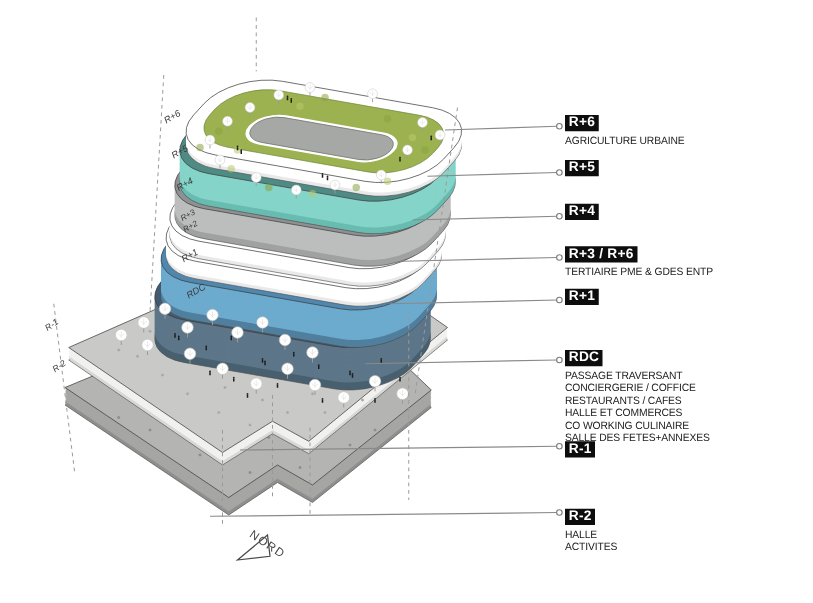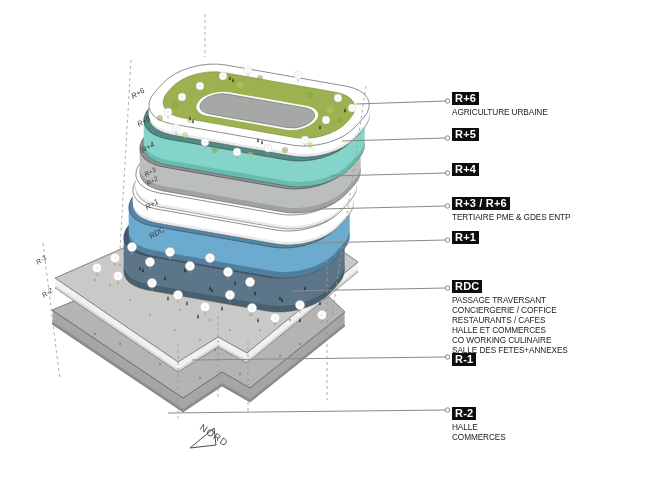--- a/index.html
+++ b/index.html
@@ -420,17 +420,17 @@
   </div>
 
   <div class="legend-item" style="top:349px">
     <div class="badge">R-1</div>
   </div>
 
   <div class="legend-item" style="top:403px">
     <div class="badge">R-2</div>
     <div class="desc">
       <div class="dline">HALLE</div>
-      <div class="dline">COMMERCES</div>
+      <div class="dline">ACTIVITES</div>
     </div>
   </div>
 
 </div>
 
 </body></html>

